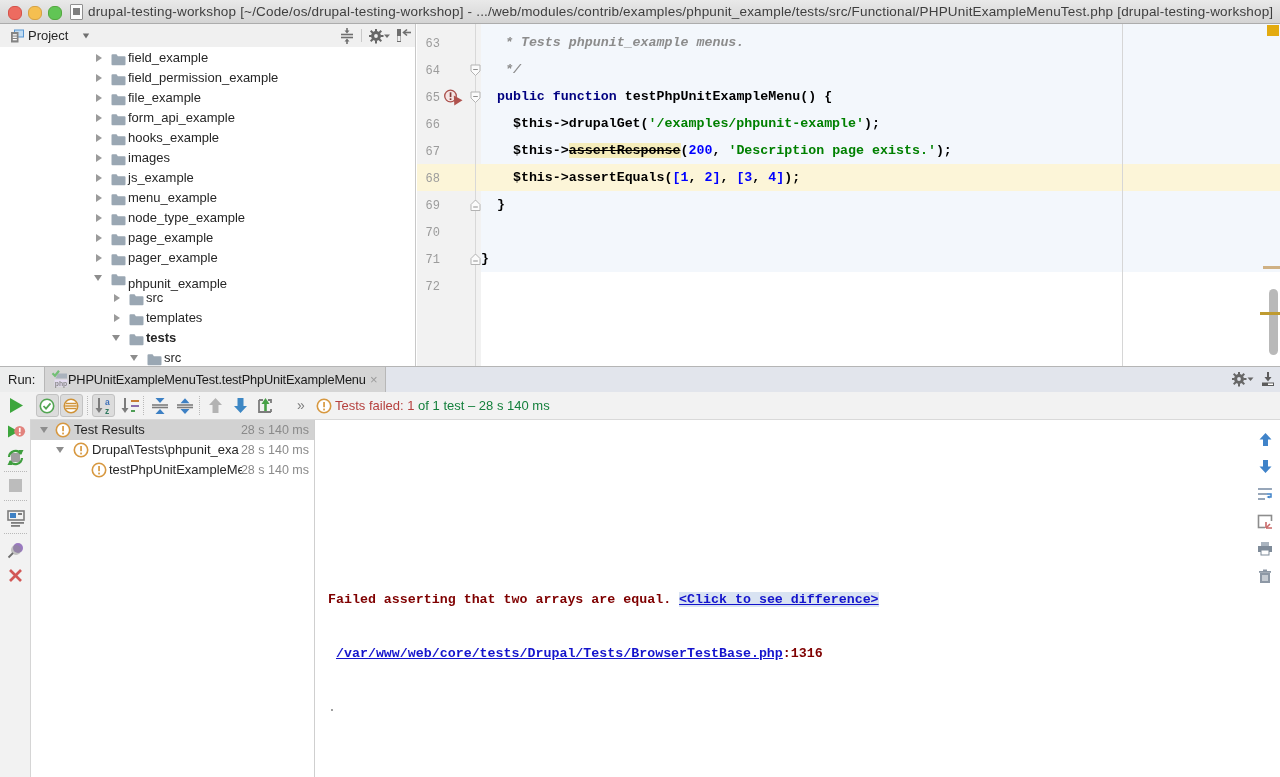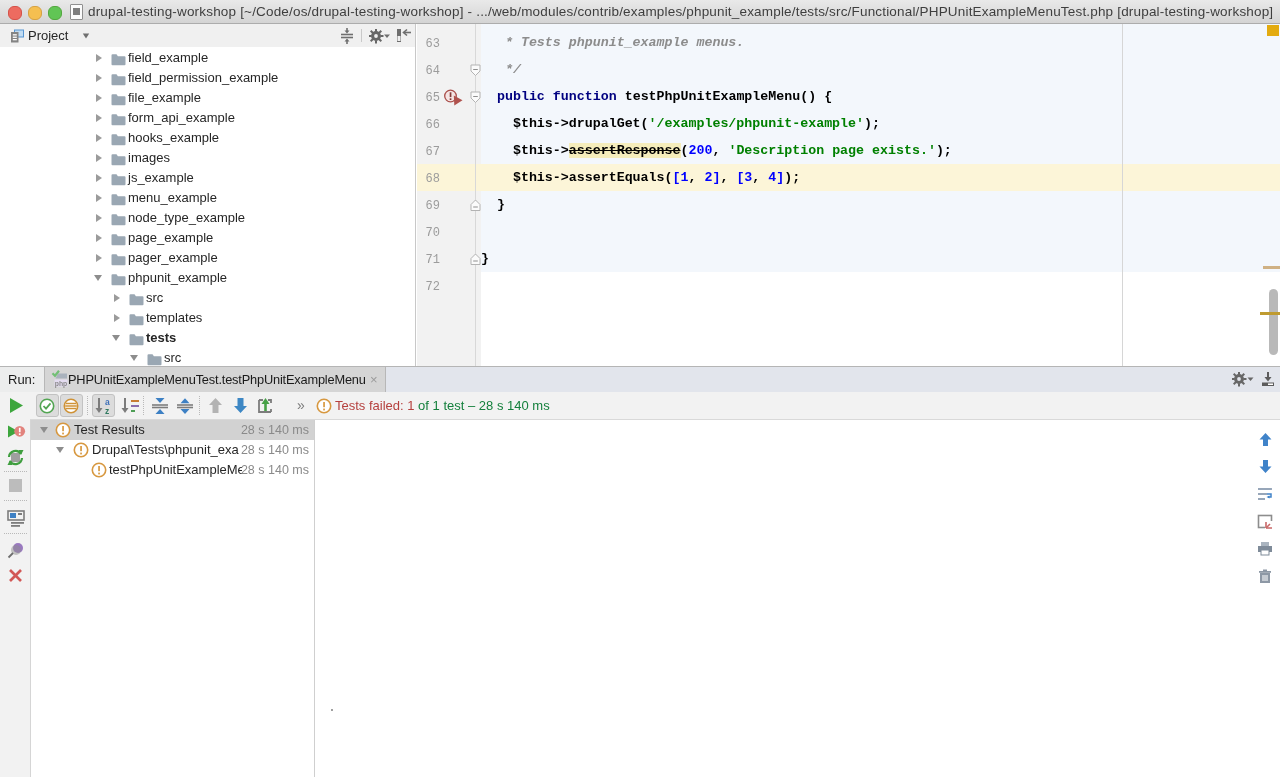--- a/index.html
+++ b/index.html
@@ -128,21 +128,21 @@
     <div class="a tr" style="left:128px;top:181px;">page_example</div>
     <div class="a arrR" style="left:96px;top:206.5px;"></div>
     <div class="a" style="left:111px;top:204.5px;"><svg width="15" height="13">
         <path d="M0.5 2.3 a1 1 0 0 1 1-1 h4 l1.4 1.9 h6.6 a1 1 0 0 1 1 1 v7 a1 1 0 0 1 -1 1 h-12 a1 1 0 0 1 -1-1 z" fill="#9aa7b3"></path>
       </svg></div>
     <div class="a tr" style="left:128px;top:201px;">pager_example</div>
     <div class="a arrD" style="left:94px;top:228px;"></div>
     <div class="a" style="left:111px;top:224.5px;"><svg width="15" height="13">
         <path d="M0.5 2.3 a1 1 0 0 1 1-1 h4 l1.4 1.9 h6.6 a1 1 0 0 1 1 1 v7 a1 1 0 0 1 -1 1 h-12 a1 1 0 0 1 -1-1 z" fill="#9aa7b3"></path>
       </svg></div>
-    <div class="a tr" style="left:128px;top:221px;text-align:center;">phpunit_example</div>
+    <div class="a tr" style="left:128px;top:227px;text-align:center;">phpunit_example</div>
     <div class="a arrR" style="left:114px;top:246.5px;"></div>
     <div class="a" style="left:129px;top:244.5px;"><svg width="15" height="13">
         <path d="M0.5 2.3 a1 1 0 0 1 1-1 h4 l1.4 1.9 h6.6 a1 1 0 0 1 1 1 v7 a1 1 0 0 1 -1 1 h-12 a1 1 0 0 1 -1-1 z" fill="#9aa7b3"></path>
       </svg></div>
     <div class="a tr" style="left:146px;top:241px;">src</div>
     <div class="a arrR" style="left:114px;top:266.5px;"></div>
     <div class="a" style="left:129px;top:264.5px;"><svg width="15" height="13">
         <path d="M0.5 2.3 a1 1 0 0 1 1-1 h4 l1.4 1.9 h6.6 a1 1 0 0 1 1 1 v7 a1 1 0 0 1 -1 1 h-12 a1 1 0 0 1 -1-1 z" fill="#9aa7b3"></path>
       </svg></div>
     <div class="a tr" style="left:146px;top:261px;">templates</div>
@@ -397,20 +397,22 @@
         <circle cx="8" cy="8" r="6.7" fill="#fff" stroke="#d79840" stroke-width="1.6"></circle>
         <rect x="7.2" y="4" width="1.7" height="5.2" fill="#d79840"></rect>
         <rect x="7.2" y="10.6" width="1.7" height="1.8" fill="#d79840"></rect>
       </svg></div>
     <div class="a tr" style="left:78px;top:40px;width:133px;overflow:hidden;">testPhpUnitExampleMenu</div>
     <div class="a tr" style="left:0;top:40px;width:278px;text-align:right;color:#8a8a8a;font-size:12.5px;">28 s 140 ms</div>
   </div>
 <div class="a" style="left:314px;top:420px;width:1px;height:357px;background:#cfcfcf;"></div>
 
 <div class="a" id="console" style="left:315px;top:420px;width:965px;height:357px;background:#fff;overflow:hidden;">
+    <div class="a conl" style="left:13px;top:166px;"><span class="mrn">Failed asserting that two arrays are equal.</span> <span class="lnk" style="background:#d9e3f2;">&lt;Click to see difference&gt;</span></div>
+    <div class="a conl" style="left:13px;top:220px;"> <span class="lnk">/var/www/web/core/tests/Drupal/Tests/BrowserTestBase.php</span><span class="mrn">:1316</span></div>
     <div class="a conl" style="left:13px;top:274px;"><span style="color:#9a9a9a;">.</span></div>
   </div>
 <div class="a" id="constrip">
     <div class="a" style="left:1258px;top:432px;"><svg width="15" height="15">
         <path d="M7.5 1 L13.5 7.5 H10 V14 H5 V7.5 H1.5 z" fill="#4083c9"></path>
       </svg></div>
     <div class="a" style="left:1258px;top:459px;"><svg width="15" height="15">
         <path d="M7.5 14 L13.5 7.5 H10 V1 H5 V7.5 H1.5 z" fill="#4083c9"></path>
       </svg></div>
     <div class="a" style="left:1257px;top:487px;"><svg width="16" height="14">

